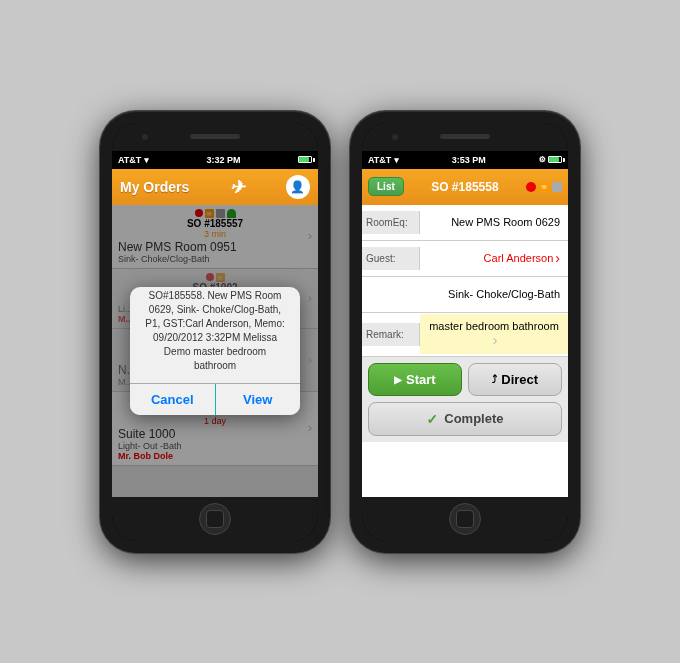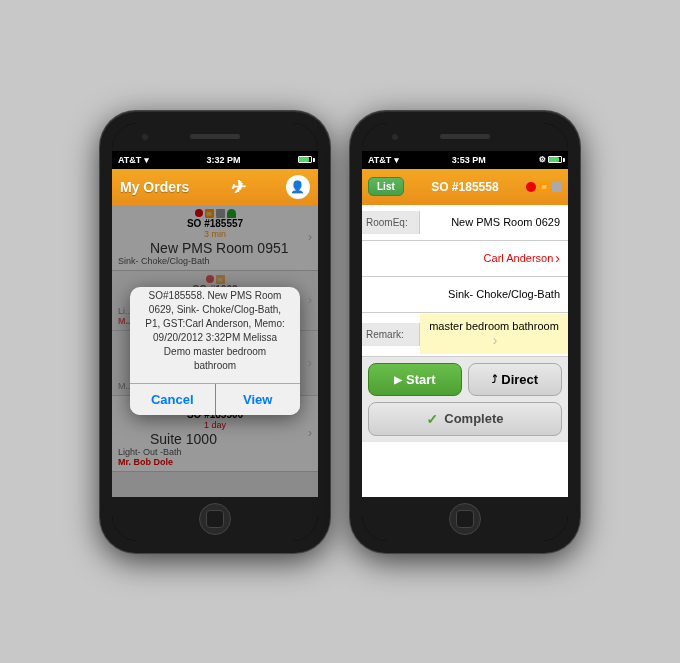--- a/index.html
+++ b/index.html
@@ -235,23 +235,22 @@
       font-size: 10px;
       font-weight: 700;
       color: #000;
     }
     .order-time {
       font-size: 9px;
       color: #f90;
     }
     .order-time.day { color: #e00; }
     .order-room {
-      font-size: 14px;
+      font-size: 12px;
       color: #333;
-      margin-left: 32px;
     }
     .order-desc {
       font-size: 9px;
       color: #555;
     }
     .order-person {
       font-size: 9px;
       color: #e00;
       font-weight: 600;
     }
@@ -624,20 +623,21 @@
         </div>
 
         <div class="detail-body">
 
           <div class="detail-row">
             <div class="detail-label">RoomEq:</div>
             <div class="detail-value">New PMS Room 0629</div>
           </div>
 
           <div class="detail-row">
+            <div class="detail-label">Guest:</div>
             <div class="detail-value red">
               <span>Carl Anderson</span>
               <span class="chevron-right-red">›</span>
             </div>
           </div>
 
           <div class="detail-row">
             <div class="detail-value">Sink- Choke/Clog-Bath</div>
           </div>
 

